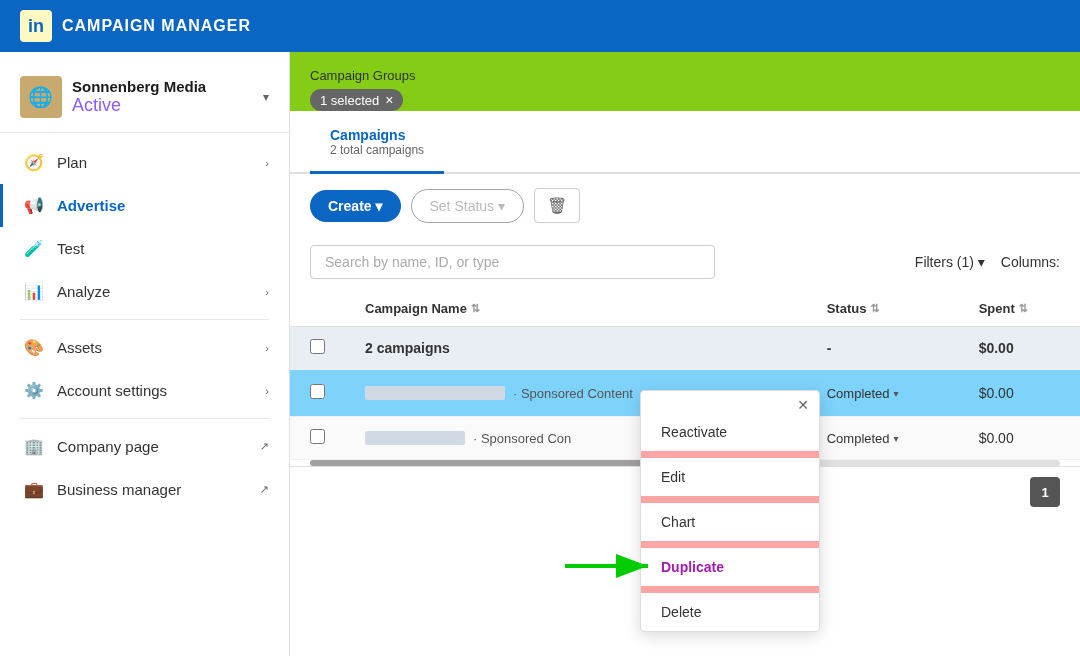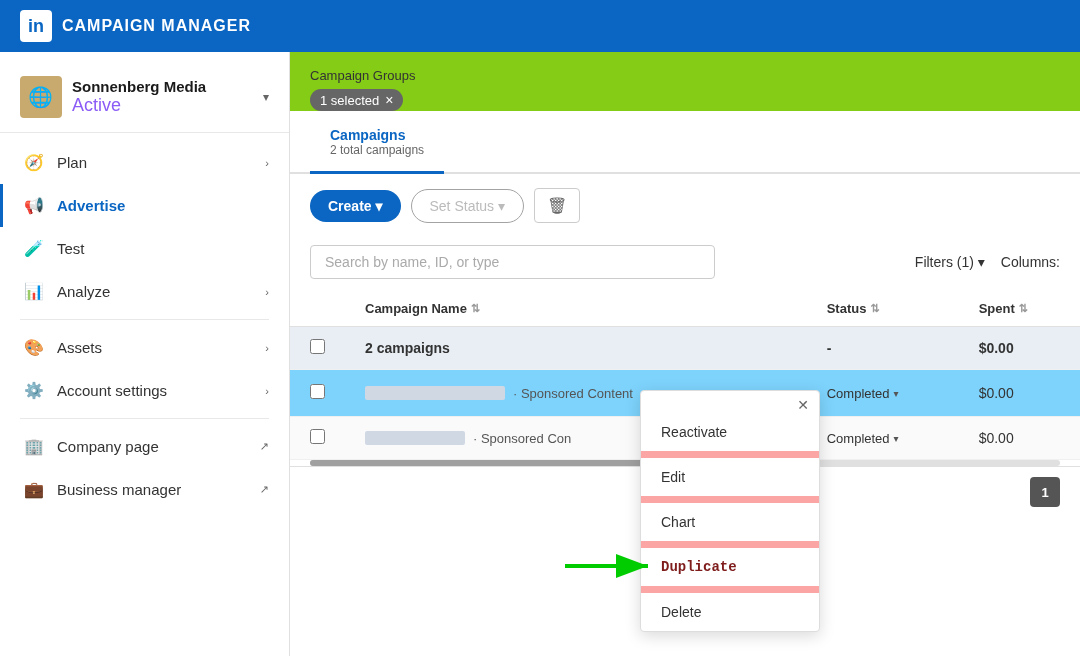--- a/index.html
+++ b/index.html
@@ -15,21 +15,21 @@
       flex-shrink: 0;
     }
     .top-nav-logo {
       display: flex;
       align-items: center;
       gap: 10px;
     }
     .li-logo {
       width: 32px;
       height: 32px;
-      background: #ffffff;
+      background: #fef9c3;
       border-radius: 4px;
       display: flex;
       align-items: center;
       justify-content: center;
       font-weight: 900;
       font-size: 18px;
       color: #0a66c2;
     }
     .top-nav-title {
       color: white;
@@ -347,21 +347,21 @@
       font-size: 14px;
     }
     .context-menu-item {
       padding: 11px 20px;
       font-size: 14px;
       color: #333;
       cursor: pointer;
       border-bottom: 7px solid #fca5a5;
     }
     .context-menu-item:last-child { border-bottom: none; }
-    .context-menu-item.highlighted { font-weight: 600; color: #7f1d1d; font-family: Liberation Mono, monospace; }
+    .context-menu-item.highlighted { font-weight: 600; color: #a21caf; }
 
     
     .duplicate-arrow {
       position: absolute;
       top: 551px;
       left: 560px;
       z-index: 300;
       display: flex;
       align-items: center;
     }

